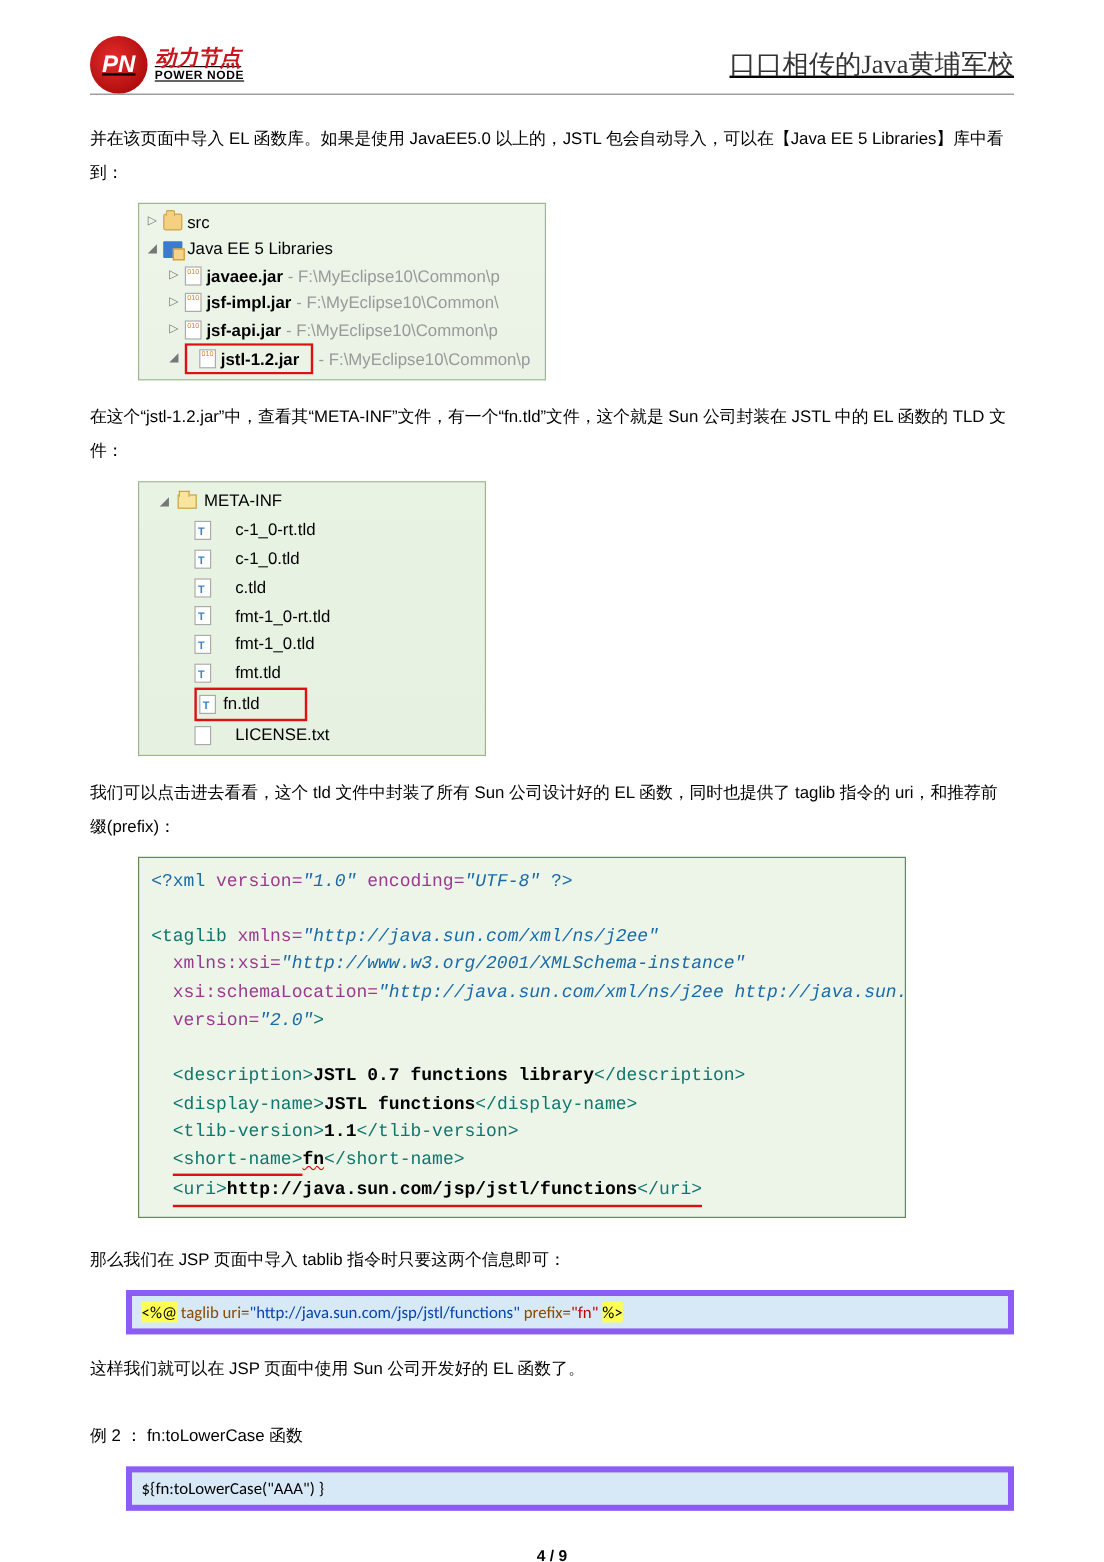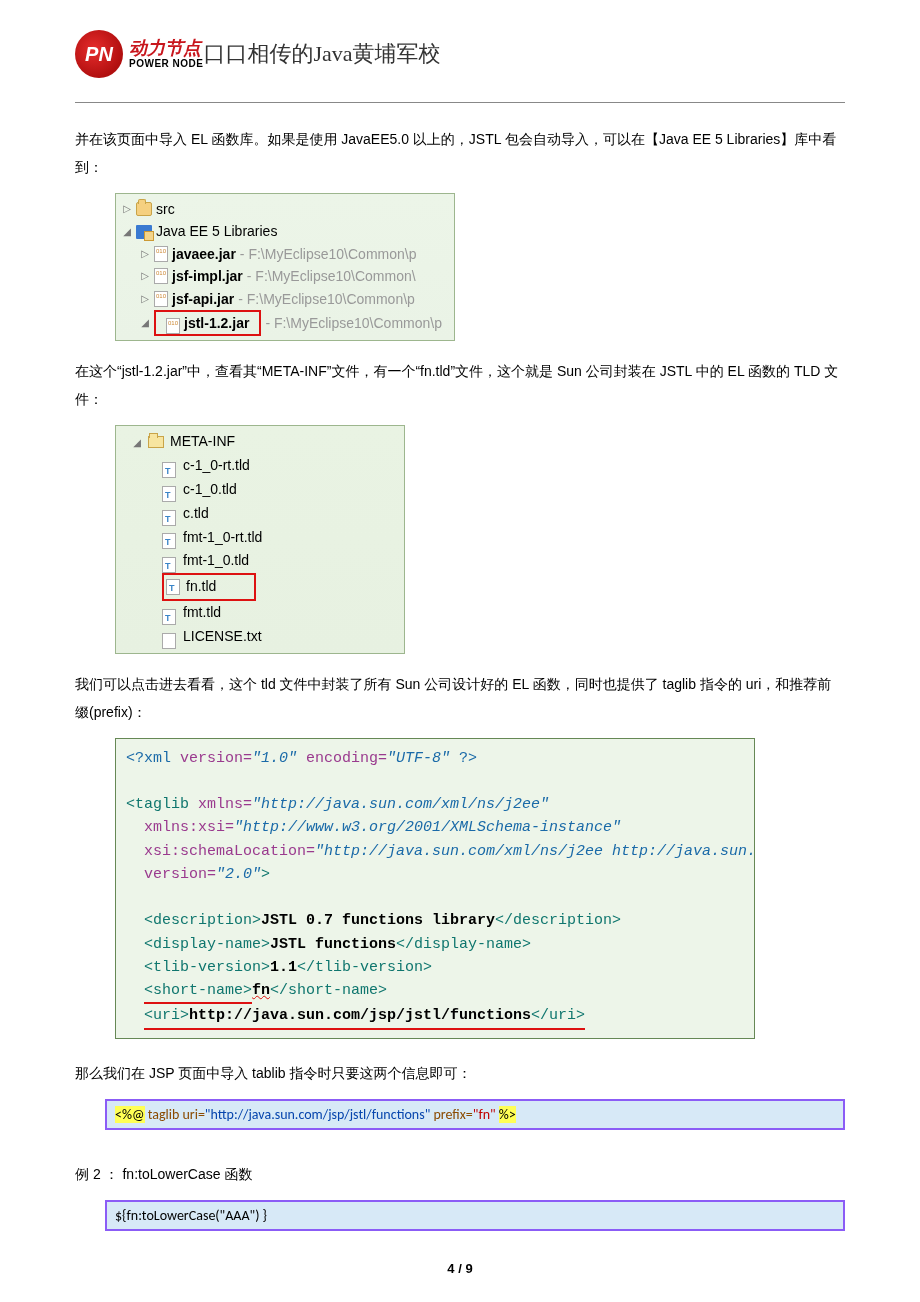--- a/index.html
+++ b/index.html
@@ -7,24 +7,26 @@
     font-family: "Microsoft YaHei", "SimSun", Arial, sans-serif;
     background: #fff;
     width: 920px;
     margin: 0 auto;
     color: #000;
     font-size: 14px;
   }
   .page { padding: 30px 75px 20px; }
   .header {
     display: flex;
+    justify-content: space-between;
     align-items: center;
     border-bottom: 1px solid #888;
-    padding-bottom: 24px;
+    padding-bottom: 0;
     margin-bottom: 22px;
+    text-decoration: underline;
   }
   .logo {
     display: flex;
     align-items: center;
     gap: 6px;
   }
   .logo-mark {
     width: 48px; height: 48px;
     background: radial-gradient(circle at 40% 40%, #e62c2c 0%, #b10f0f 70%);
     border-radius: 50%;
@@ -61,39 +63,39 @@
   .tree-row { display: flex; align-items: center; gap: 4px; white-space: nowrap; overflow: hidden; }
   .tw { width: 10px; text-align: center; font-size: 10px; color: #777; }
   .pkg-icon { width:16px; height:14px; background:#f5d080; border:1px solid #c9a448; border-radius:2px; display:inline-block; position:relative; }
   .pkg-icon::after{content:"";position:absolute;top:-4px;left:1px;width:6px;height:4px;background:#f5d080;border:1px solid #c9a448;border-bottom:none;border-radius:2px 2px 0 0;}
   .lib-icon { width:16px;height:14px;background:#3a7ad1;display:inline-block;position:relative;border-radius:1px;}
   .lib-icon::before{content:"";position:absolute;right:-2px;bottom:-2px;width:8px;height:8px;border:1px solid #cc9933;background:#f3d48a;}
   .jar-icon { width:14px;height:16px;background:#fff;border:1px solid #aaa;display:inline-block;position:relative;}
   .jar-icon::after{content:"010";position:absolute;left:1px;top:0;font-size:6px;color:#cc8833;line-height:8px;}
   .jar-label { font-weight: bold; }
   .jar-path { color: #999; }
-  .red-box { border: 2px solid #d11; padding: 0 10px; display:inline-flex; align-items:flex-end; gap:4px; }
+  .red-box { border: 2px solid #d11; padding: 0 10px; display:inline-flex; align-items:center; gap:4px; }
   .l1{padding-left:0;} .l2{padding-left:18px;}
 
   
   .meta-box {
     background: linear-gradient(#e9f3e3,#e7f1e1);
     border: 1px solid #9db68e;
     width: 290px;
     font-family: "Segoe UI", Tahoma, sans-serif;
     font-size: 14px;
     line-height: 1.7;
     padding: 4px 6px;
   }
   .folder-icon{width:16px;height:12px;background:#f7e5a0;border:1px solid #c9a448;display:inline-block;position:relative;}
   .folder-icon::before{content:"";position:absolute;top:-4px;left:0;width:7px;height:4px;background:#f7e5a0;border:1px solid #c9a448;border-bottom:none;}
   .tld-icon{width:14px;height:16px;background:#fff;border:1px solid #aaa;display:inline-block;position:relative;}
   .tld-icon::after{content:"T";position:absolute;left:2px;top:1px;font-size:9px;color:#3a85c8;font-weight:bold;}
   .txt-icon{width:14px;height:16px;background:#fff;border:1px solid #aaa;display:inline-block;}
-  .meta-row{display:flex;align-items:flex-end;gap:7px;padding-left:40px;}
+  .meta-row{display:flex;align-items:center;gap:20px;padding-left:40px;}
   .meta-head{display:flex;align-items:center;gap:6px;padding-left:10px;font-weight:normal;}
   .red-box2{border:2px solid #d11;display:inline-flex;align-items:center;gap:6px;padding:0 38px 0 2px;}
 
   
   .xml-box {
     border: 1px solid #668855;
     background: #edf5e9;
     font-family: Consolas, "Courier New", monospace;
     font-size: 15px;
     line-height: 1.55;
@@ -108,21 +110,21 @@
   .x-tag { color: #0f766e; }
   .x-attr { color: #9a3a8e; }
   .x-val { color: #1a6aa8; font-style: italic; }
   .x-text { color: #000; font-weight: bold; }
   .x-fn { color:#000; font-weight:bold; text-decoration: underline wavy #d11; text-decoration-thickness:1px;}
   .uline-red { border-bottom:2px solid #d11; display:inline-block; }
 
   
   .blue-row {
     background: #d7e9f7;
-    border: 2px solid #8b5cf6;
+    border: 5px solid #8b5cf6;
     padding: 5px 8px;
     margin: 8px 0 14px 30px;
     font-family: Calibri, Arial, sans-serif;
     font-size: 14px;
   }
   .t-black{color:#000;}
   .t-brown{color:#8a4a00;}
   .t-blue{color:#0645ad;}
   .t-red{color:#c00000;}
   .hl-yellow{background:#ffff55;}
@@ -218,29 +220,29 @@
         </div>
       <div class="meta-row">
           <span class="tld-icon"></span>
           <span>fmt-1_0-rt.tld</span>
         </div>
       <div class="meta-row">
           <span class="tld-icon"></span>
           <span>fmt-1_0.tld</span>
         </div>
       <div class="meta-row">
+          <span class="tld-icon"></span>
+          <span>fmt.tld</span>
+        </div>
+      <div class="meta-row">
         <span class="red-box2">
           <span class="tld-icon"></span>
           <span>fn.tld</span>
         </span>
       </div>
-      <div class="meta-row">
-          <span class="tld-icon"></span>
-          <span>fmt.tld</span>
-        </div>
       <div class="meta-row">
           <span class="txt-icon"></span>
           <span>LICENSE.txt</span>
         </div>
     </div>
   </div>
 
   
   <p class="para">我们可以点击进去看看，这个 tld 文件中封装了所有 Sun 公司设计好的 EL 函数，同时也提供了 taglib 指令的 uri，和推荐前缀(prefix)：</p>
 
@@ -260,20 +262,21 @@
 
   
   <p class="para">那么我们在 JSP 页面中导入 tablib 指令时只要这两个信息即可：</p>
 
   
   <div class="blue-row">
     <span class="hl-yellow t-black">&lt;%@</span><span class="t-brown"> taglib uri=</span><span class="t-blue">"http://java.sun.com/jsp/jstl/functions"</span><span class="t-brown"> prefix=</span><span class="t-red">"fn" </span><span class="hl-yellow t-black">%&gt;</span>
   </div>
 
   
+  <p class="para">这样我们就可以在 JSP 页面中使用 Sun 公司开发好的 EL 函数了。</p>
 
   <br>
 
   
   <p class="para">例 2 ：    fn:toLowerCase 函数</p>
   <div class="blue-row">
     <span>${fn:toLowerCase("AAA") }</span>
   </div>
 
   

